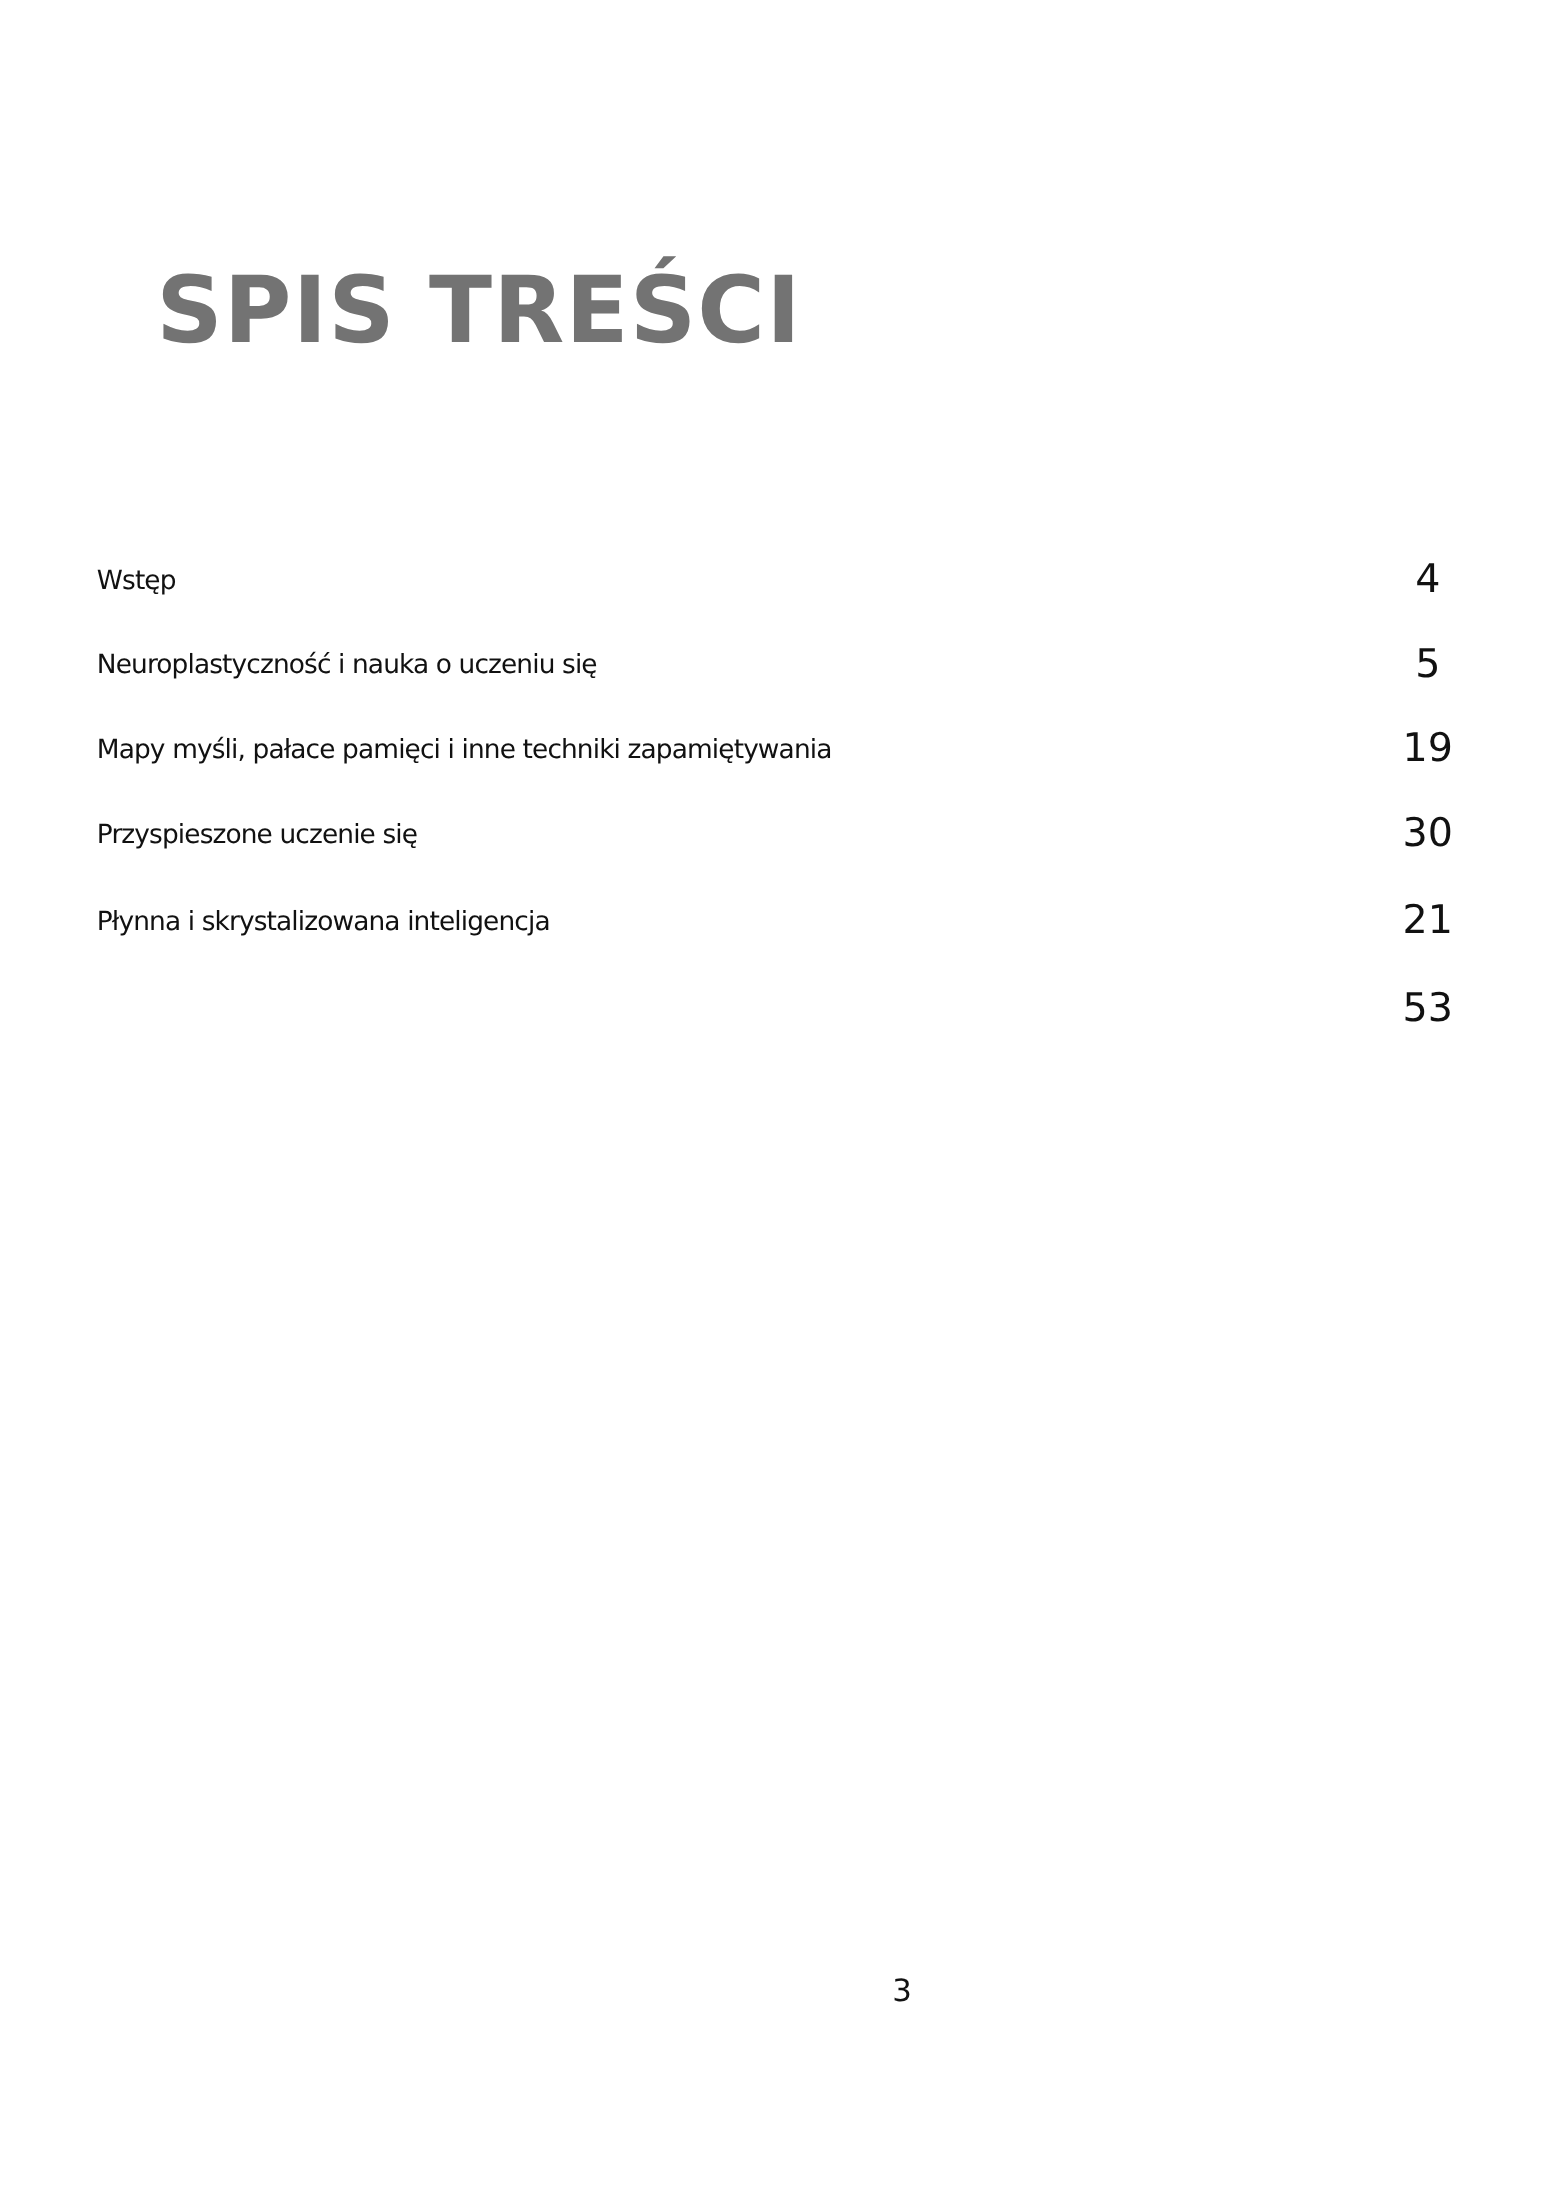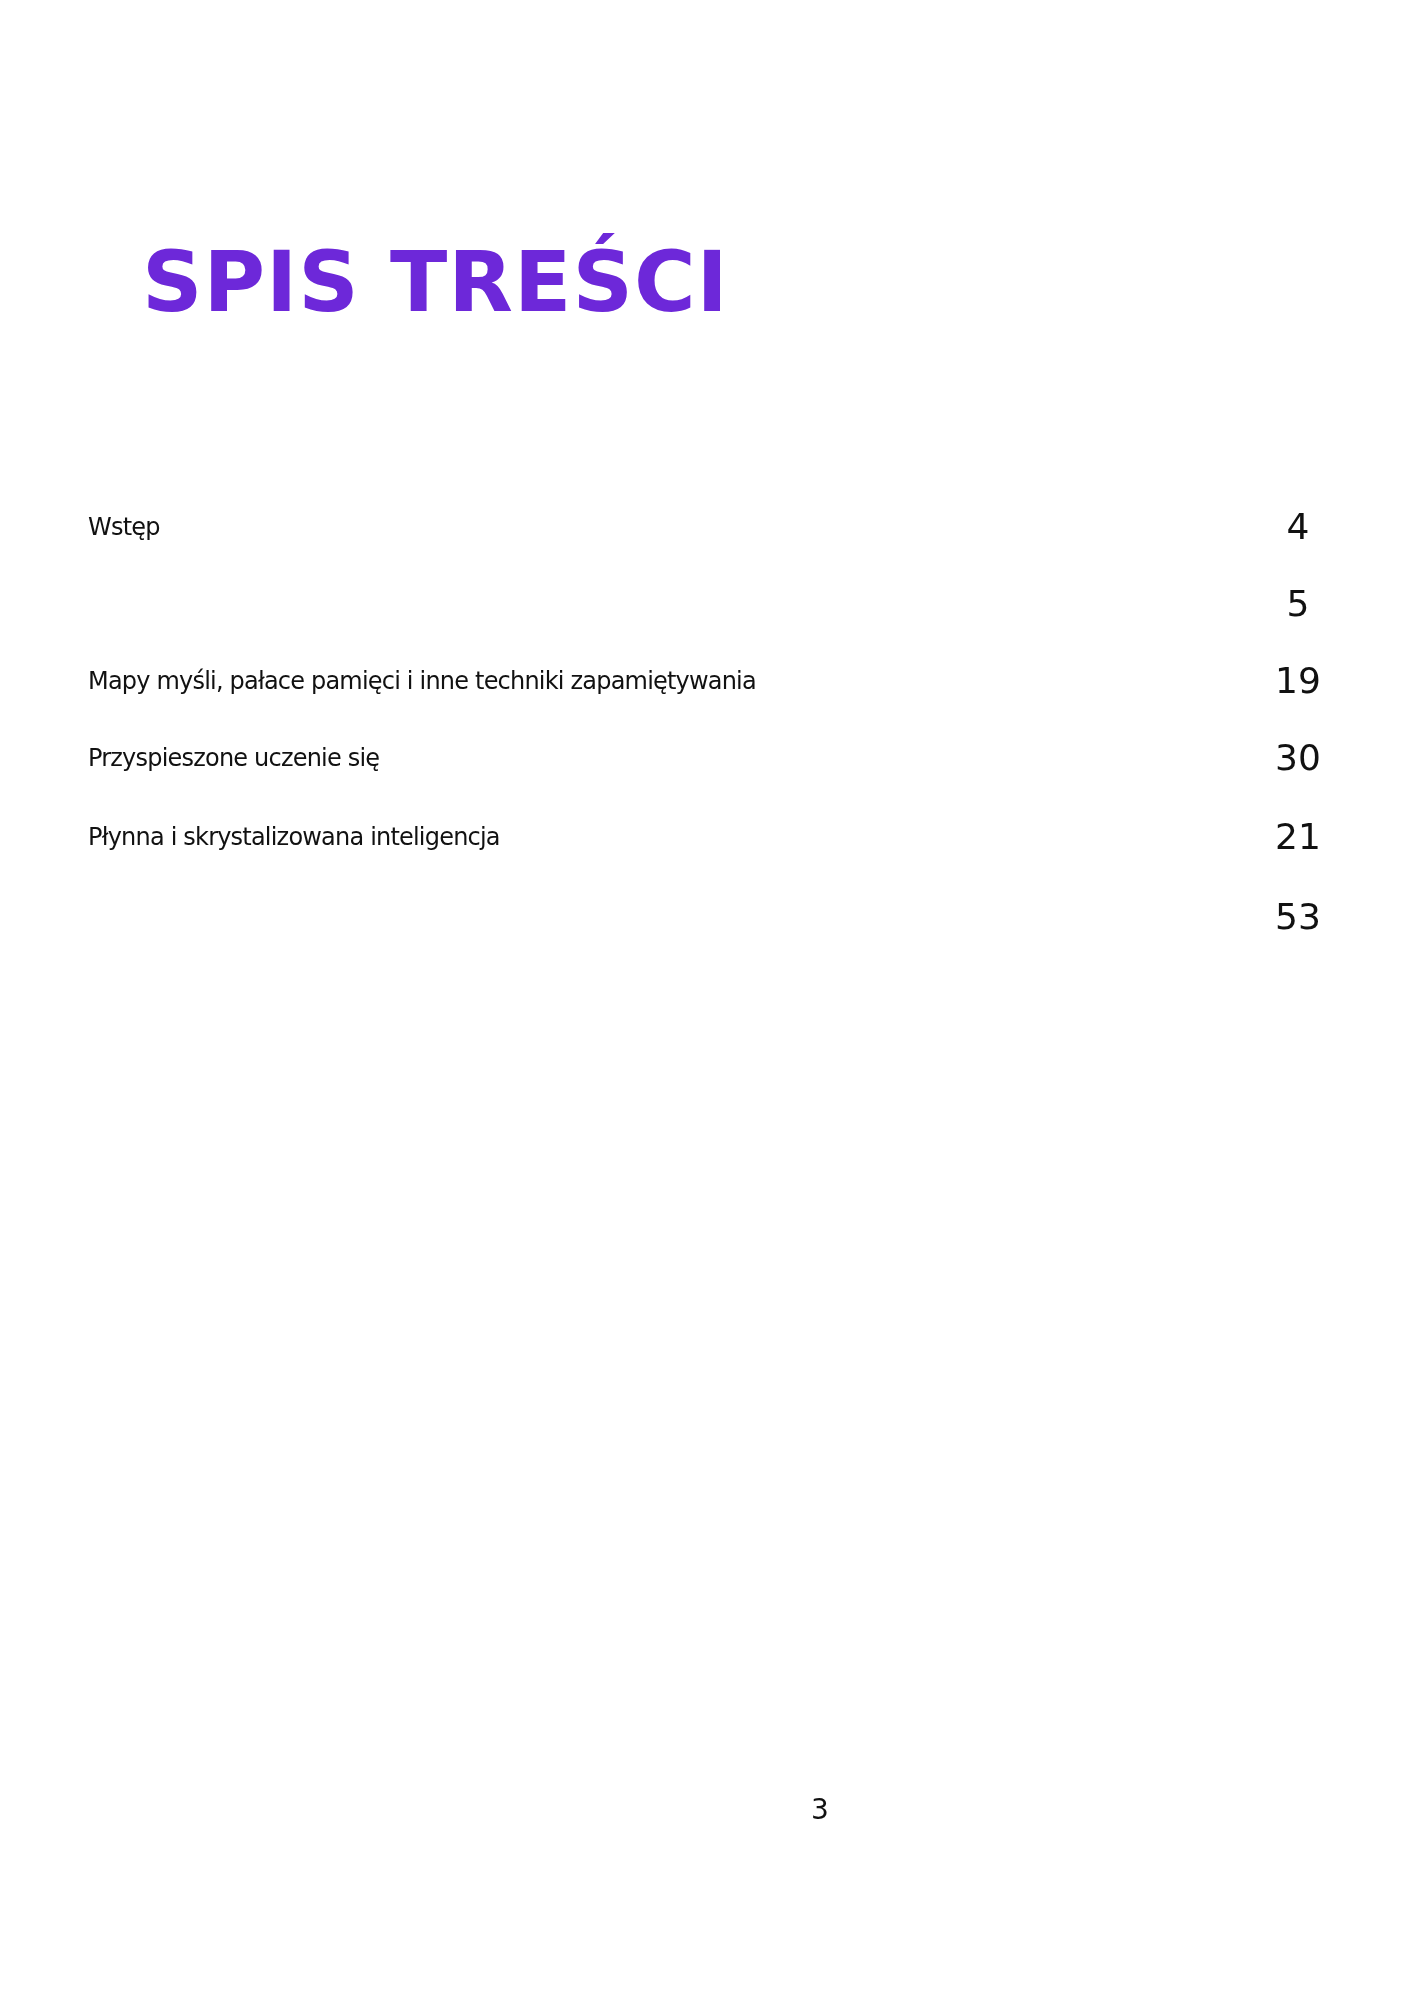--- a/index.html
+++ b/index.html
@@ -18,21 +18,21 @@
     .title {
       position: absolute;
       left: 142px;
       top: 228px;
       margin: 0;
       font-family: "DejaVu Sans", sans-serif;
       font-weight: bold;
       font-size: 84px;
       line-height: 108px;
       letter-spacing: 1px;
-      color: #6d28d9;
+      color: #737373;
     }
     .toc {
       position: absolute;
       left: 88px;
       top: 488px;
       width: 1240px;
       margin: 0;
       padding: 0;
       list-style: none;
     }
@@ -77,20 +77,21 @@
 <body>
 
 <h1 class="title">SPIS TREŚCI</h1>
 
 <ul class="toc">
   <li class="toc-row">
     <span class="toc-title">Wstęp</span>
     <span class="toc-page">4</span>
   </li>
   <li class="toc-row">
+    <span class="toc-title">Neuroplastyczność i nauka o uczeniu się</span>
     <span class="toc-page">5</span>
   </li>
   <li class="toc-row">
     <span class="toc-title">Mapy myśli, pałace pamięci i inne techniki zapamiętywania</span>
     <span class="toc-page">19</span>
   </li>
   <li class="toc-row">
     <span class="toc-title">Przyspieszone uczenie się</span>
     <span class="toc-page">30</span>
   </li>

